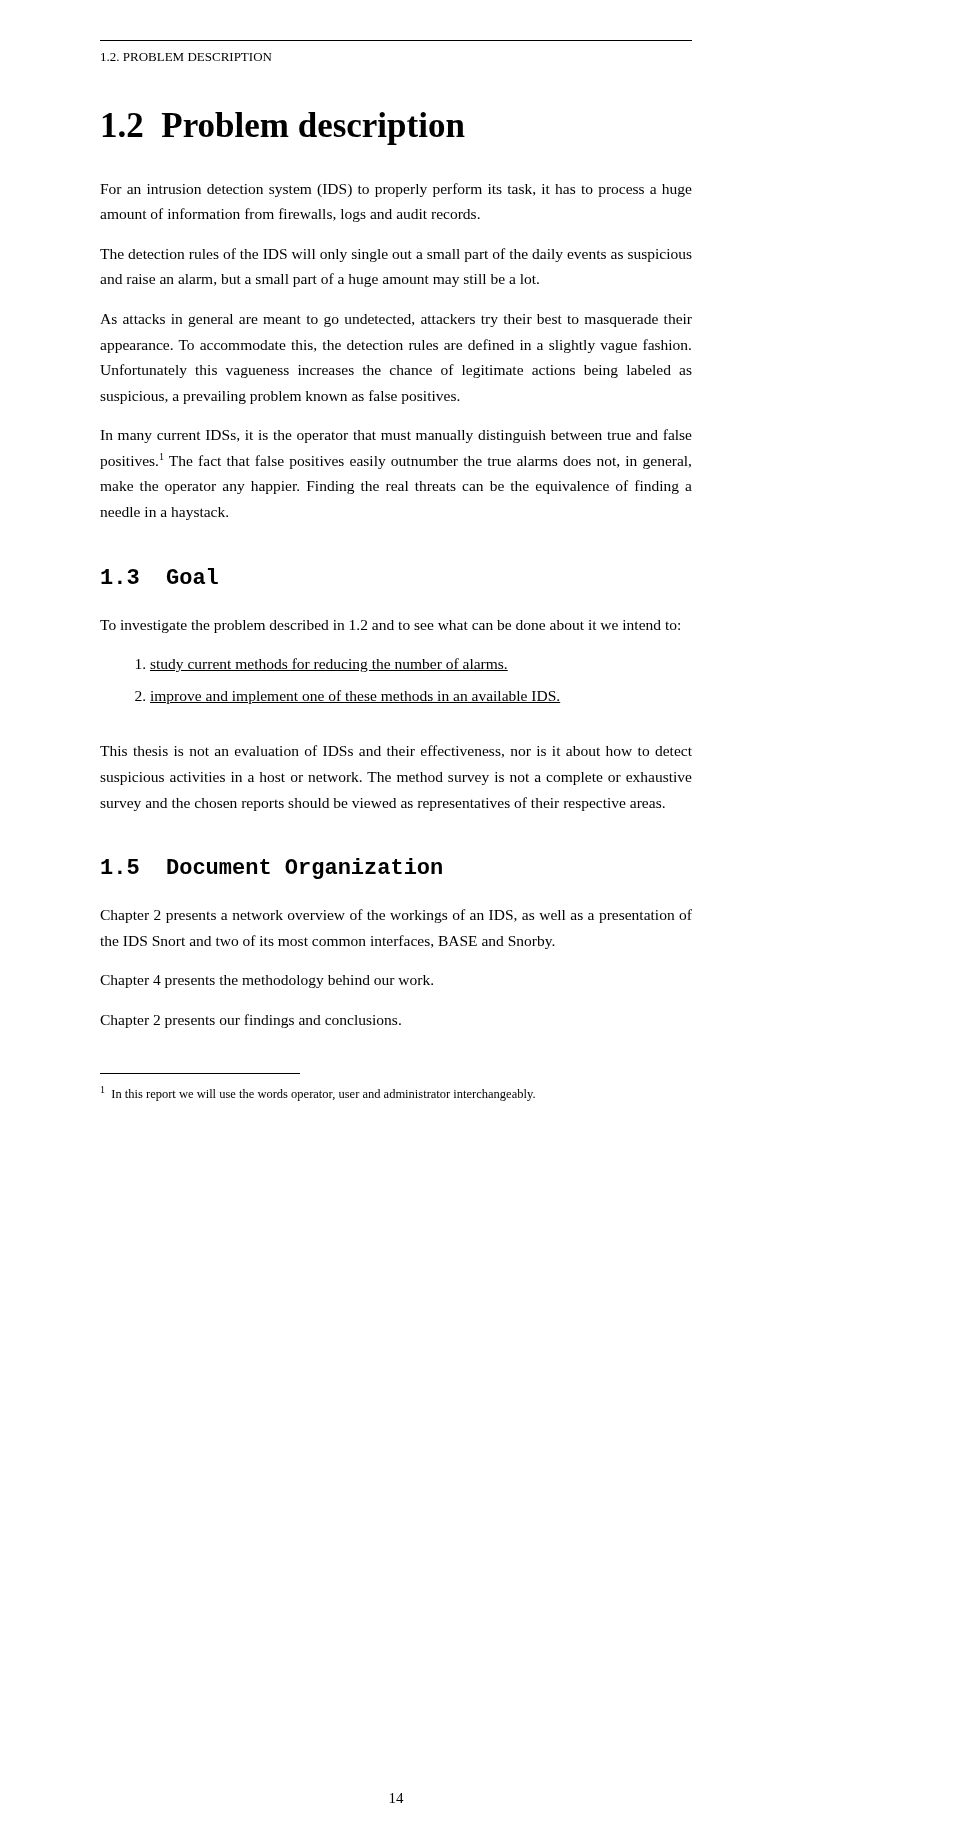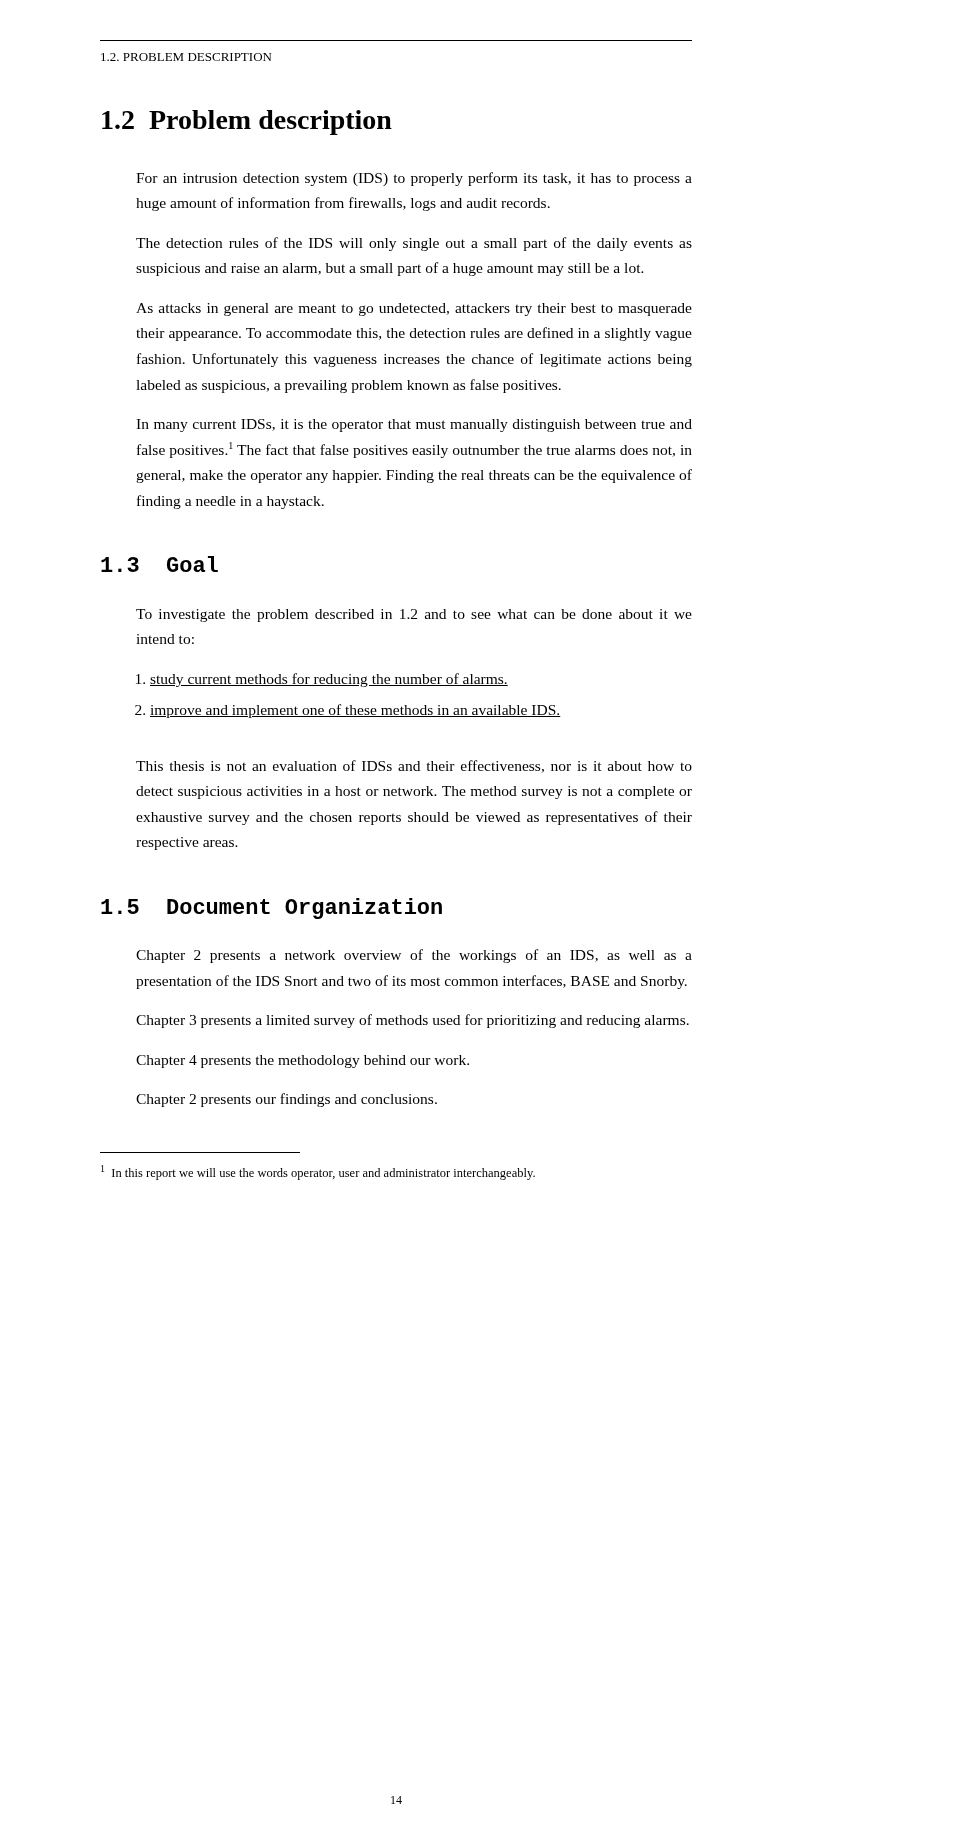--- a/index.html
+++ b/index.html
@@ -34,41 +34,40 @@
 
     .header-text {
       font-size: 13px;
       color: #000;
       margin-bottom: 30px;
       display: flex;
       justify-content: flex-start;
     }
 
     .section-heading-large {
-      font-size: 28px;
+      font-size: 35px;
       font-weight: bold;
       margin-top: 10px;
       margin-bottom: 22px;
       font-family: Georgia, "Times New Roman", serif;
     }
 
     .subsection-heading {
       font-size: 22px;
       font-weight: bold;
       margin-top: 36px;
       margin-bottom: 16px;
       font-family: Liberation Mono, monospace;
     }
 
     .paragraph {
       margin-bottom: 14px;
       text-align: justify;
       font-size: 15.5px;
       line-height: 1.65;
-      margin-left: 36px;
     }
 
     .bold {
       font-weight: normal;
     }
 
     sup {
       font-size: 10px;
       vertical-align: super;
     }
@@ -98,21 +97,21 @@
       font-size: 12.5px;
       line-height: 1.5;
     }
 
     .page-number {
       text-align: center;
       position: absolute;
       bottom: 30px;
       left: 0;
       right: 0;
-      font-size: 12px;
+      font-size: 15px;
     }
 
     .section-gap {
       margin-top: 30px;
     }
   </style>
 </head>
 <body>
 
 <div class="page">
@@ -163,23 +162,20 @@
 
   <div class="section-gap"></div>
   <h2 class="subsection-heading">
     <span>1.5</span>&nbsp;&nbsp;<span>Document Organization</span>
   </h2>
 
   <p class="paragraph">
     <span class="bold">Chapter 2</span><span> presents a network overview of the workings of an IDS, as well as a presentation of the IDS Snort and two of its most common interfaces, BASE and Snorby.</span>
   </p>
 
-  <p class="paragraph">
-    <span class="bold">Chapter 3</span><span> presents a limited survey of methods used for prioritizing and reducing alarms.</span>
-  </p>
 
   <p class="paragraph">
     <span class="bold">Chapter 4</span><span> presents the methodology behind our work.</span>
   </p>
 
   <p class="paragraph">
     <span class="bold">Chapter 2</span><span> presents our findings and conclusions.</span>
   </p>
 
   <hr class="footnote-rule">

